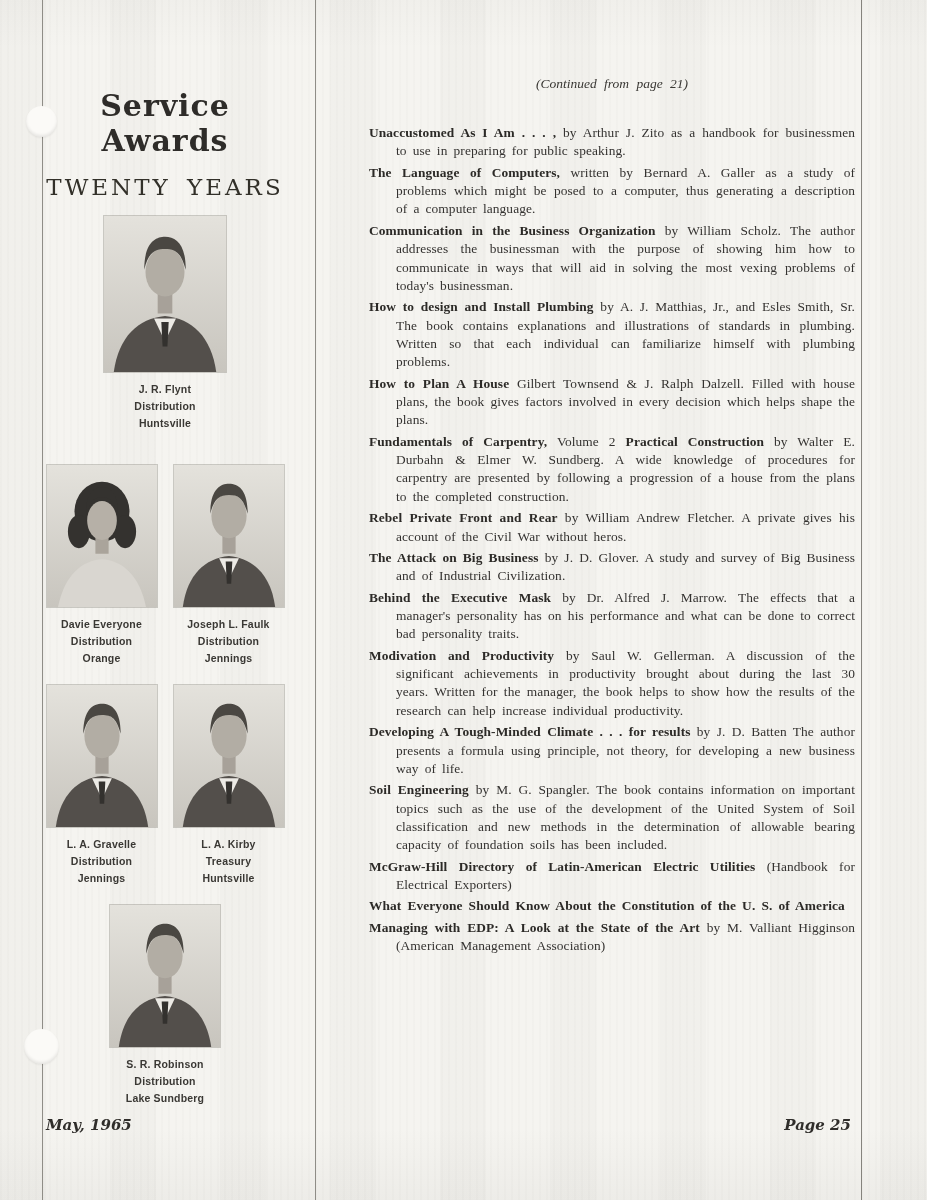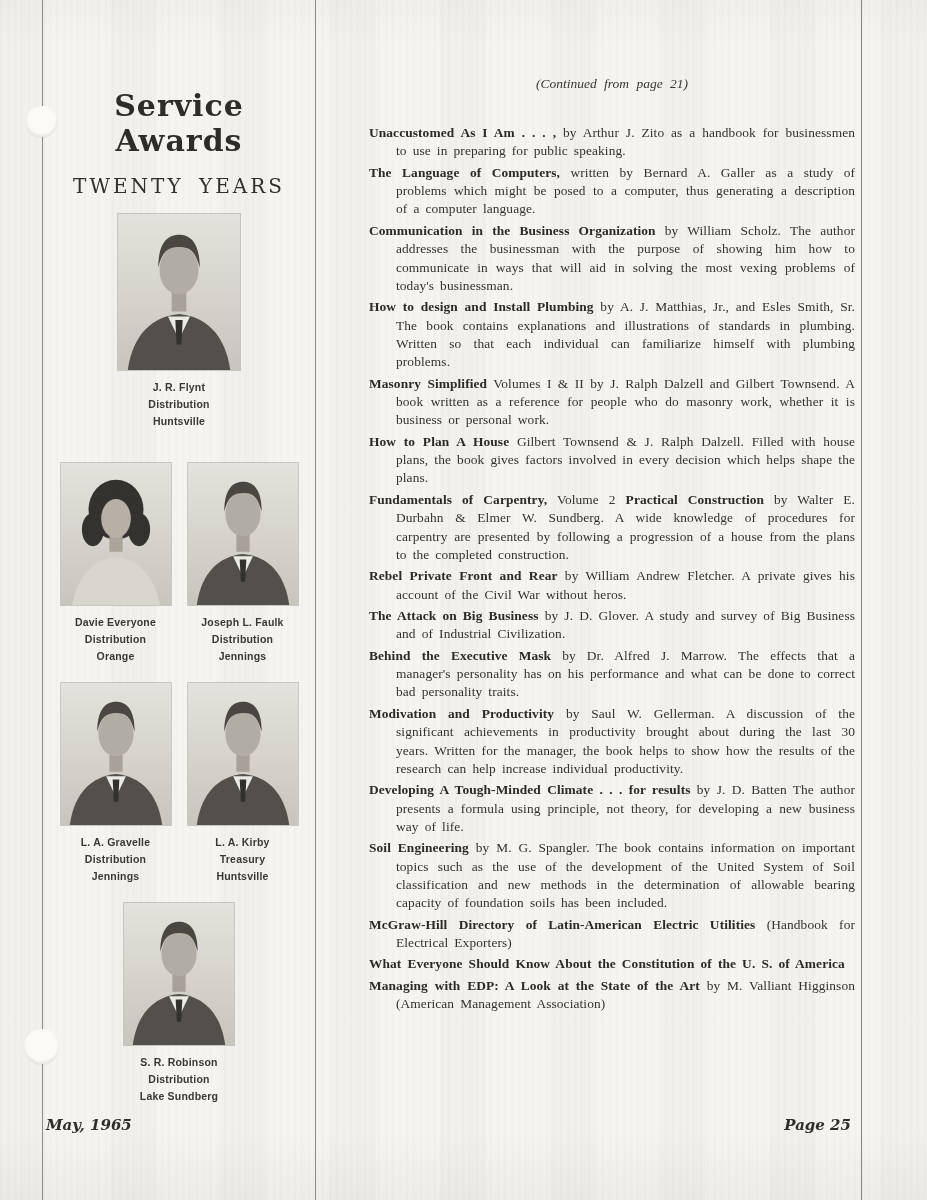--- a/index.html
+++ b/index.html
@@ -18,30 +18,30 @@
   .rule{position:absolute;top:0;bottom:0;width:1px;background:#8f8d87;}
   .rule-left{left:42px;}
   .rule-mid{left:315px;}
   .rule-right{left:861px;background:#85837d;}
   .hole{position:absolute;border-radius:50%;background:#fbfaf7;
         box-shadow:inset 0 -2px 3px rgba(0,0,0,.08), 0 1px 2px rgba(0,0,0,.06);}
   .hole-top{left:26px;top:106px;width:31px;height:31px;}
   .hole-bottom{left:24px;top:1029px;width:35px;height:35px;}
 
   
-  .left-col{position:absolute;left:43px;top:0;width:272px;text-align:center;}
+  .left-col{position:absolute;left:29px;top:0;width:272px;text-align:center;}
   .sa-title{
     margin-top:88px;font-family:"DejaVu Serif","Liberation Serif",serif;
     font-weight:700;font-size:30px;letter-spacing:1px;color:#2e2c29;
     word-spacing:6px;
   }
   .sa-heading{
     margin-top:16px;margin-bottom:16px;
     font-family:"DejaVu Serif","Liberation Serif",serif;
-    font-size:20px;letter-spacing:3px;color:#323029;word-spacing:6px;
+    font-size:23px;letter-spacing:3px;color:#323029;word-spacing:6px;
   }
   .people-grid{display:grid;grid-template-columns:1fr 1fr;column-gap:10px;row-gap:18px;
                padding:0 14px;margin-bottom:34px;}
   .people-grid.single{display:block;margin-bottom:33px;}
   .people-grid:not(.single) .person:nth-child(5){grid-column:1 / -1;justify-self:center;}
   .person{text-align:center;}
   .photo{width:110px;height:142px;margin:0 auto;background:#d6d3cd;
          box-shadow:0 0 0 1px rgba(120,118,110,.35), inset 0 0 14px rgba(255,255,255,.4);}
   .people-grid.single .photo{width:122px;height:156px;}
   .photo svg{display:block;width:100%;height:100%;}
@@ -192,21 +192,20 @@
       </div>
   </div>
 
   <div class="right-col">
     <p class="continued">(Continued from page 21)</p>
     <div>
         <p class="entry"><b>Unaccustomed As I Am . . . ,</b><span> by Arthur J. Zito as a handbook for businessmen to use in preparing for public speaking.</span></p>
         <p class="entry"><b>The Language of Computers,</b><span> written by Bernard A. Galler as a study of problems which might be posed to a computer, thus generating a description of a computer language.</span></p>
         <p class="entry"><b>Communication in the Business Organization</b><span> by William Scholz. The author addresses the businessman with the purpose of showing him how to communicate in ways that will aid in solving the most vexing problems of today's businessman.</span></p>
         <p class="entry"><b>How to design and Install Plumbing</b><span> by A. J. Matthias, Jr., and Esles Smith, Sr. The book contains explanations and illustrations of standards in plumbing. Written so that each individual can familiarize himself with plumbing problems.</span></p>
-        <p class="entry"><b>Masonry Simplified</b><span> Volumes I &amp; II by J. Ralph Dalzell and Gilbert Townsend. A book written as a reference for people who do masonry work, whether it is business or personal work.</span></p>
         <p class="entry"><b>How to Plan A House</b><span> Gilbert Townsend &amp; J. Ralph Dalzell. Filled with house plans, the book gives factors involved in every decision which helps shape the plans.</span></p>
         <p class="entry"><b>Fundamentals of Carpentry,</b><span> Volume 2 </span><b>Practical Construction</b><span> by Walter E. Durbahn &amp; Elmer W. Sundberg. A wide knowledge of procedures for carpentry are presented by following a progression of a house from the plans to the completed construction.</span></p>
         <p class="entry"><b>Rebel Private Front and Rear</b><span> by William Andrew Fletcher. A private gives his account of the Civil War without heros.</span></p>
         <p class="entry"><b>The Attack on Big Business</b><span> by J. D. Glover. A study and survey of Big Business and of Industrial Civilization.</span></p>
         <p class="entry"><b>Behind the Executive Mask</b><span> by Dr. Alfred J. Marrow. The effects that a manager's personality has on his performance and what can be done to correct bad personality traits.</span></p>
         <p class="entry"><b>Modivation and Productivity</b><span> by Saul W. Gellerman. A discussion of the significant achievements in productivity brought about during the last 30 years. Written for the manager, the book helps to show how the results of the research can help increase individual productivity.</span></p>
         <p class="entry"><b>Developing A Tough-Minded Climate . . . for results</b><span> by J. D. Batten The author presents a formula using principle, not theory, for developing a new business way of life.</span></p>
         <p class="entry"><b>Soil Engineering</b><span> by M. G. Spangler. The book contains information on important topics such as the use of the development of the United System of Soil classification and new methods in the determination of allowable bearing capacity of foundation soils has been included.</span></p>
         <p class="entry"><b>McGraw-Hill Directory of Latin-American Electric Utilities</b><span> (Handbook for Electrical Exporters)</span></p>
         <p class="entry"><b>What Everyone Should Know About the Constitution of the U. S. of America</b></p>

